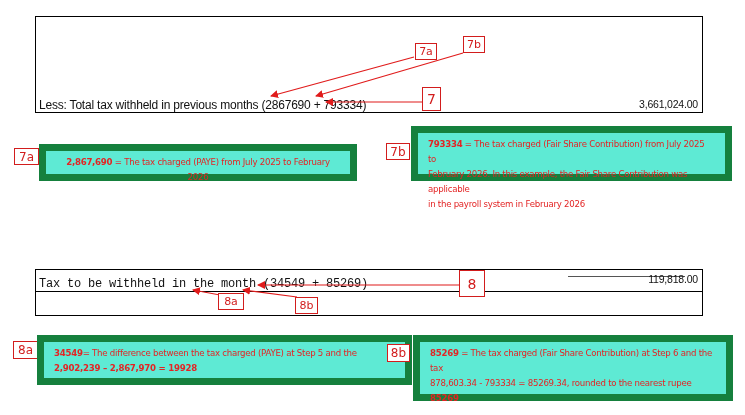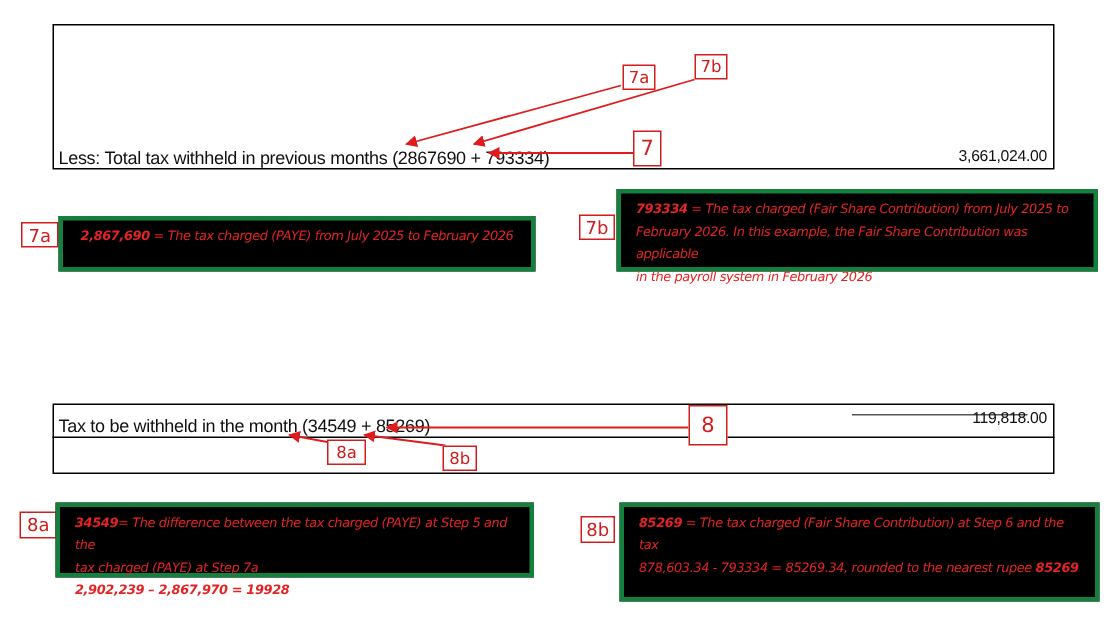--- a/index.html
+++ b/index.html
@@ -2,35 +2,35 @@
 <html><head>
   <meta charset="utf-8">
   <style>
     html, body { margin: 0; padding: 0; background: #ffffff; }
     body { width: 745px; height: 415px; position: relative; overflow: hidden; font-family: "Liberation Sans", sans-serif; }
     .abs { position: absolute; }
     .frame { position: absolute; border: 1px solid #000; background: #fff; box-sizing: border-box; }
     .row-text { position: absolute; font-size: 12px; color: #111; white-space: nowrap; font-family: "Liberation Sans", sans-serif; letter-spacing: -0.2px; }
     .amount { position: absolute; font-size: 10.5px; color: #111; white-space: nowrap; text-align: right; letter-spacing: -0.2px; }
     .label-box { position: absolute; border: 1.3px solid #d21d1d; background: #fff; color: #d21d1d; box-sizing: border-box; display: flex; align-items: center; justify-content: center; font-family: "DejaVu Sans", sans-serif; }
-    .note-box { position: absolute; border: 3px solid #15803d; background: #000000; box-sizing: border-box; padding: 4px 10px; color: #e32424; font-size: 8.6px; line-height: 15px; font-family: "DejaVu Sans", sans-serif; letter-spacing: -0.25px; font-style: italic; }
+    .note-box { position: absolute; border: 7px solid #15803d; background: #5eead4; box-sizing: border-box; padding: 4px 10px; color: #e32424; font-size: 8.6px; line-height: 15px; font-family: "DejaVu Sans", sans-serif; letter-spacing: -0.25px; }
     .note-box b { font-weight: bold; }
     svg.arrows { position: absolute; left: 0; top: 0; }
   </style>
 </head>
 <body>
 
 <div class="frame" style="left:35px; top:16px; width:668px; height:97px;"></div>
 <div class="row-text" style="left:39px; top:98px;">Less: Total tax withheld in previous months (2867690 + 793334)</div>
 <div class="amount" style="right:47px; top:98px;margin-left:34px;">3,661,024.00</div>
 
 <div class="frame" style="left:35px; top:269px; width:668px; height:47px;"></div>
 <div class="abs" style="left:35px; top:291px; width:668px; height:1px; background:#000;"></div>
 <div class="abs" style="left:568px; top:276px; width:117px; height:1px; background:#555;"></div>
-<div class="row-text" style="left:39px; top:277px;">Tax to be withheld in the month (34549 + 85269)</div>
+<div class="row-text" style="left:39px; top:277px;font-family:Liberation Mono, monospace;">Tax to be withheld in the month (34549 + 85269)</div>
 <div class="amount" style="right:47px; top:273px;">119,818.00</div>
 
 <svg class="arrows" width="745" height="415">
   <defs>
     <marker id="ah" markerWidth="8" markerHeight="8" refX="7" refY="4" orient="auto" markerUnits="userSpaceOnUse">
       <path d="M0,0 L8,4 L0,8 Z" fill="#e01b1b"></path>
     </marker>
   </defs>
 
   <line x1="414" y1="57" x2="271" y2="96" stroke="#e01b1b" stroke-width="1.2" marker-end="url(#ah)"></line>
@@ -60,23 +60,22 @@
 </div>
 
 <div class="label-box" style="left:386px; top:143px; width:24px; height:17px; font-size:12px;">7b</div>
 <div class="note-box" style="left:411px; top:126px; width:321px; height:55px;">
   <div><b>793334</b><span> = The tax charged (Fair Share Contribution) from July 2025 to</span></div>
   <div>February 2026. In this example, the Fair Share Contribution was applicable</div>
   <div>in the payroll system in February 2026</div>
 </div>
 
 <div class="label-box" style="left:13px; top:341px; width:25px; height:18px; font-size:12px;">8a</div>
-<div class="note-box" style="left:37px; top:335px; width:319px; height:50px;">
+<div class="note-box" style="left:37px; top:335px; width:375px; height:50px;">
   <div><b>34549</b><span>= The difference between the tax charged (PAYE) at Step 5 and the</span></div>
-  <div>tax charged (PAYE) at Step 7a</div>
   <div><b>2,902,239 – 2,867,970 = 19928</b></div>
 </div>
 
 <div class="label-box" style="left:387px; top:344px; width:23px; height:18px; font-size:12px;">8b</div>
 <div class="note-box" style="left:413px; top:335px; width:320px; height:66px;">
   <div><b>85269</b><span> = The tax charged (Fair Share Contribution) at Step 6 and the tax</span></div>
   <div><span>878,603.34 - 793334 = 85269.34, rounded to the nearest rupee </span><b>85269</b></div>
 </div>
 
 </body></html>

